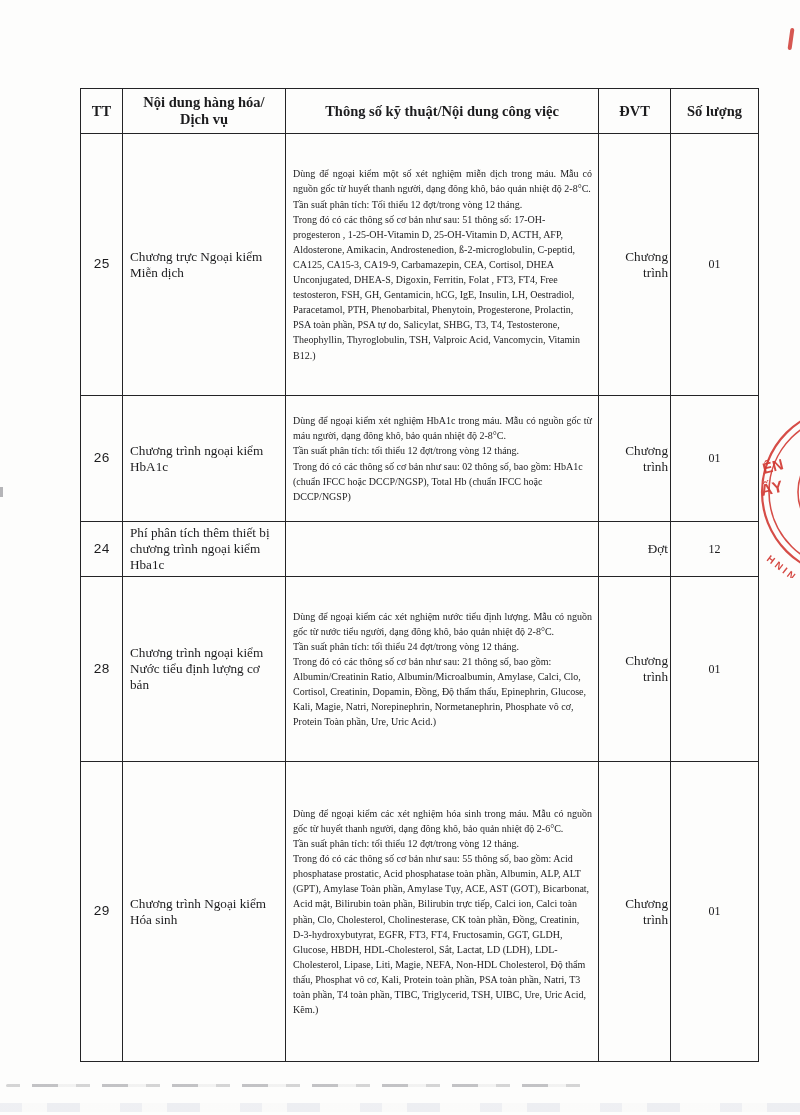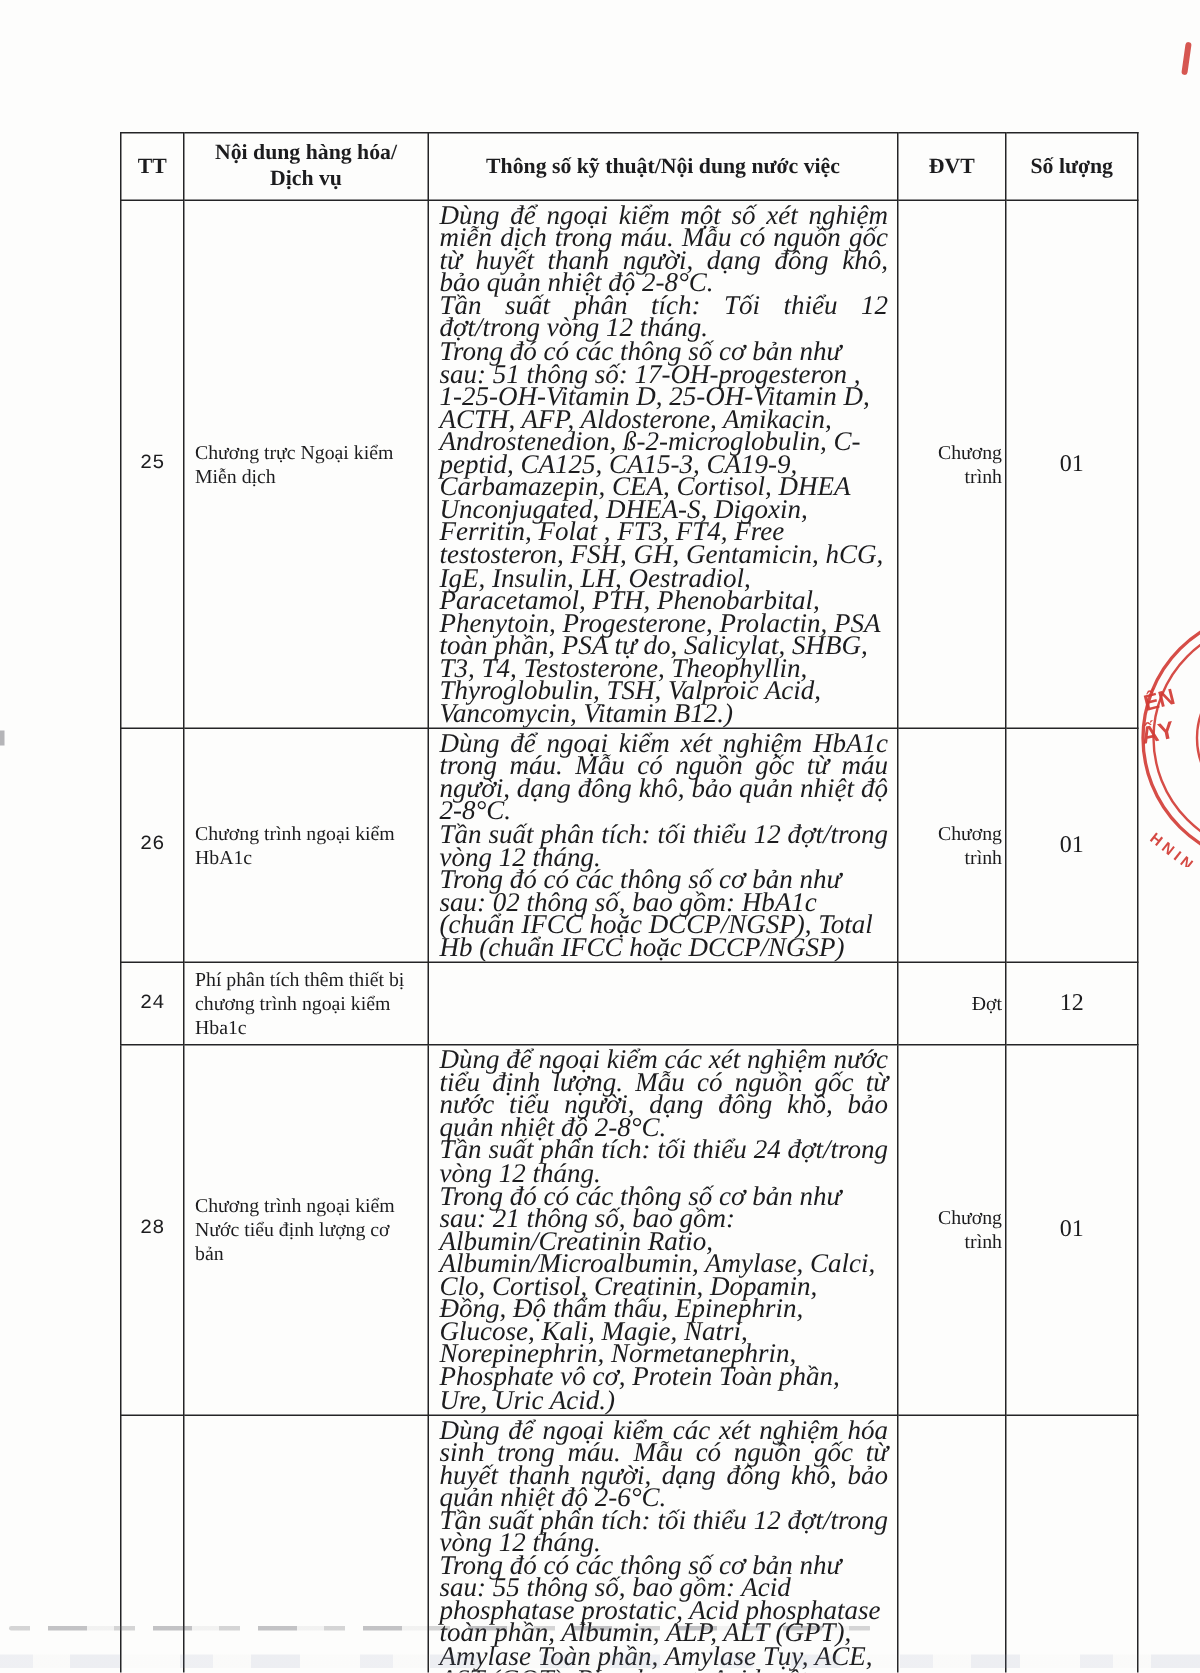--- a/index.html
+++ b/index.html
@@ -43,36 +43,35 @@
     font-family: Liberation Mono, monospace;
   }
   .cell-item {
     font-size: 13.2px;
     line-height: 16px;
     padding: 3px 5px 3px 7px;
     text-align: left;
   }
   .cell-spec {
     vertical-align: top;
-    font-size: 18px;
+    font-size: 10px;
     line-height: 15.1px;
     padding: 2px 6px 2px 7px;
-    font-style: italic;
   }
   .cell-spec p { margin: 0; }
   .cell-spec p.j { text-align: justify; }
   .cell-unit {
     text-align: right;
     font-size: 13.2px;
     line-height: 16px;
     padding: 2px;
   }
   .cell-qty {
     text-align: center;
-    font-size: 16px;
+    font-size: 12px;
   }
   .row-h-header { height: 45px; }
   .row-h-25 { height: 262px; }
   .row-h-26 { height: 126px; }
   .row-h-27 { height: 54px; }
   .row-h-28 { height: 185px; }
   .row-h-29 { height: 300px; }
 
   
   .stamp {
@@ -130,21 +129,21 @@
       <col class="c-item">
       <col class="c-spec">
       <col class="c-unit">
       <col class="c-qty">
   </colgroup>
   <tbody>
       <tr class="row-h-header">
     <th>TT</th>
     <th class="th-item">Nội dung hàng hóa/
 Dịch vụ</th>
-    <th>Thông số kỹ thuật/Nội dung nước việc</th>
+    <th>Thông số kỹ thuật/Nội dung công việc</th>
     <th>ĐVT</th>
     <th>Số lượng</th>
   </tr>
 
   <tr class="row-h-25">
     <td class="cell-no">25</td>
     <td class="cell-item">Chương trực Ngoại kiểm Miễn dịch</td>
     <td class="cell-spec">
       <p class="j">Dùng để ngoại kiểm một số xét nghiệm miễn dịch trong máu. Mẫu có nguồn gốc từ huyết thanh người, dạng đông khô, bảo quản nhiệt độ 2-8°C.</p>
       <p class="j">Tần suất phân tích: Tối thiểu 12 đợt/trong vòng 12 tháng.</p>

